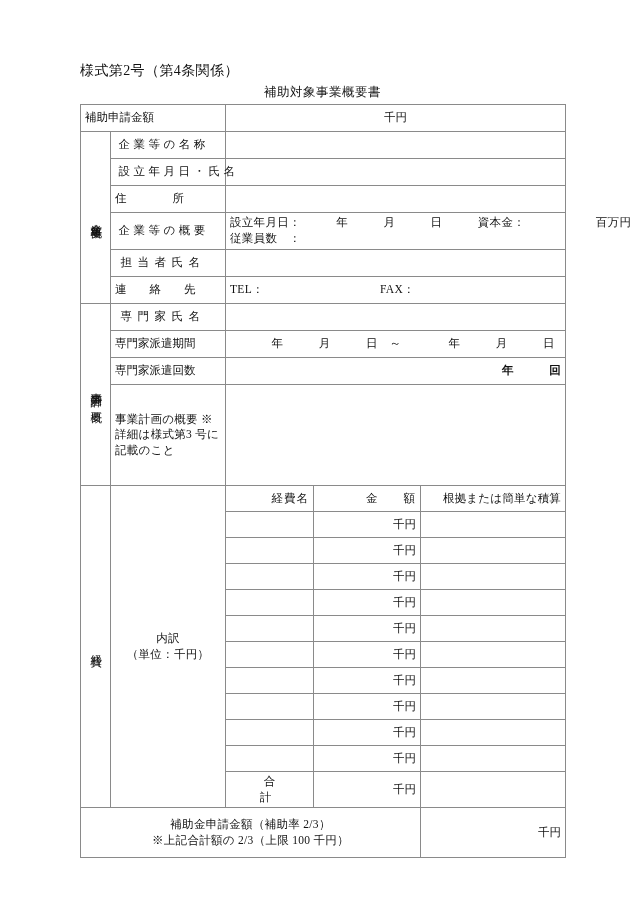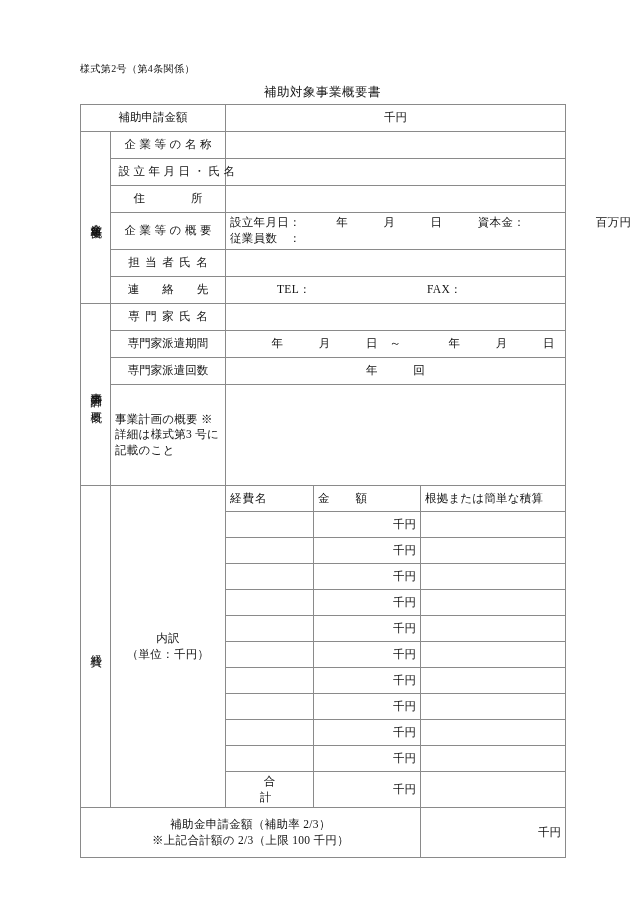--- a/index.html
+++ b/index.html
@@ -5,21 +5,21 @@
   html,body{margin:0;padding:0;}
   body{
     width:630px;height:903px;background:#ffffff;
     font-family:"Liberation Serif","DejaVu Serif",serif;
     color:#111;overflow:hidden;position:relative;
   }
   .page{position:absolute;inset:0;}
 
   .form-no{
     position:absolute;left:80px;top:62px;
-    font-size:10px;letter-spacing:.4px;white-space:nowrap;
+    font-size:14px;letter-spacing:.4px;white-space:nowrap;
   }
   .doc-title{
     position:absolute;left:80px;top:84px;width:485px;
     text-align:center;font-size:12.5px;letter-spacing:.5px;white-space:nowrap;font-family:Liberation Serif, serif;
   }
 
   table.form{
     position:absolute;left:80px;top:104px;width:485px;
     border-collapse:collapse;table-layout:fixed;
   }
@@ -39,21 +39,20 @@
 
   .rail{
     text-align:center;padding:0;
     writing-mode:vertical-rl;
     text-orientation:upright;
     letter-spacing:1px;font-size:11.5px;
     white-space:nowrap;
   }
 
   .lbl{
-    text-align:center;
     letter-spacing:0px;
     white-space:nowrap;
   }
   .lbl.sp1{letter-spacing:3.5px;text-indent:3.5px;}
   .lbl.sp3{letter-spacing:5.5px;text-indent:5.5px;}
 
   .lbl-block{
     text-align:left;vertical-align:top;
     padding:4px 5px;line-height:1.55;letter-spacing:.3px;
   }
@@ -64,24 +63,24 @@
   .h{height:22px;}
   .h-outline{height:32px;}
   .h-plan{height:96px;}
   .h-row{height:21px;}
   .h-foot{height:45px;}
 
   .kv{white-space:pre;letter-spacing:.3px;}
   .kv-line{display:block;}
 
   .period{letter-spacing:.3px;white-space:pre;text-align:center;}
-  .times{letter-spacing:.3px;white-space:pre;text-align:center;padding-left:6px;}
+  .times{letter-spacing:.3px;white-space:pre;text-align:right;padding-left:6px;font-weight:bold;}
   .tel{white-space:pre;letter-spacing:.3px;font-family:"Liberation Serif",serif;}
 
-  .hd{text-align:left;letter-spacing:1px;white-space:nowrap;}
+  .hd{text-align:right;letter-spacing:1px;white-space:nowrap;}
   .hd.tight{letter-spacing:.2px;}
   .total-lbl{text-align:center;letter-spacing:8px;text-indent:8px;}
   .unit{text-align:right;padding-right:8px;}
 
   .breakdown{
     text-align:center;vertical-align:middle;
     line-height:2.0;letter-spacing:.3px;
   }
   .breakdown span{display:block;font-family:Liberation Serif, serif;}
 
@@ -135,21 +134,21 @@
           <span class="kv kv-line">従業員数　：</span>
         </td>
       </tr>
       <tr>
         <td class="lbl sp3 h">担当者氏名</td>
         <td class="val h" colspan="3"></td>
       </tr>
       <tr>
         <td class="lbl h">連　　絡　　先</td>
         <td class="val h" colspan="3">
-          <span class="tel" style="display:inline-block;width:150px;margin-left:47px;">TEL：</span><span class="tel">FAX：</span>
+          <span class="tel" style="display:inline-block;width:150px;">TEL：</span><span class="tel">FAX：</span>
         </td>
       </tr>
 
       <tr>
         <td class="rail" rowspan="4">事業計画の概要</td>
         <td class="lbl sp3 h">専門家氏名</td>
         <td class="val h" colspan="3"></td>
       </tr>
       <tr>
         <td class="lbl h">専門家派遣期間</td>

